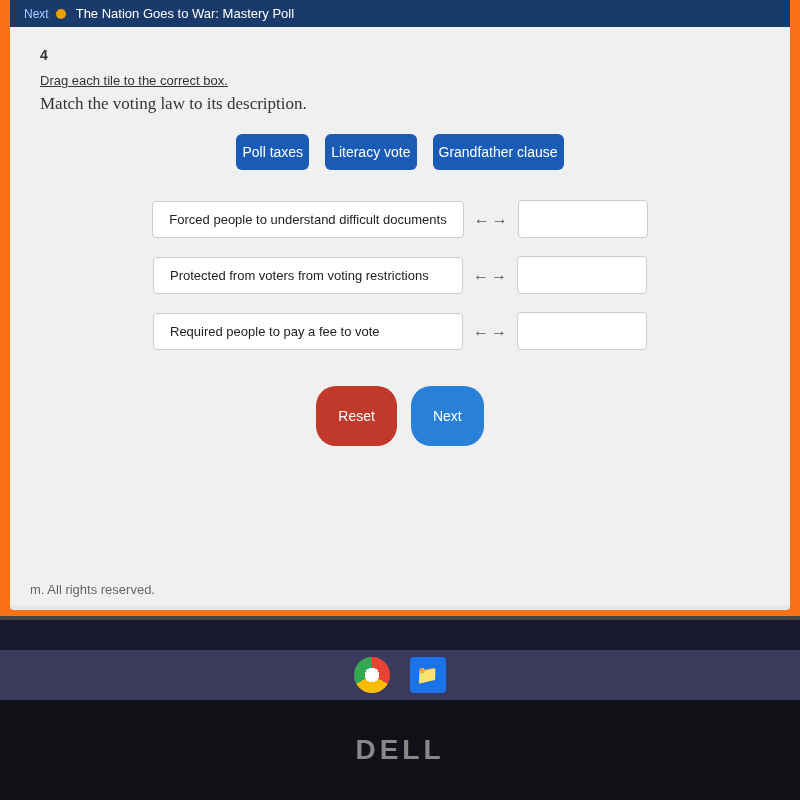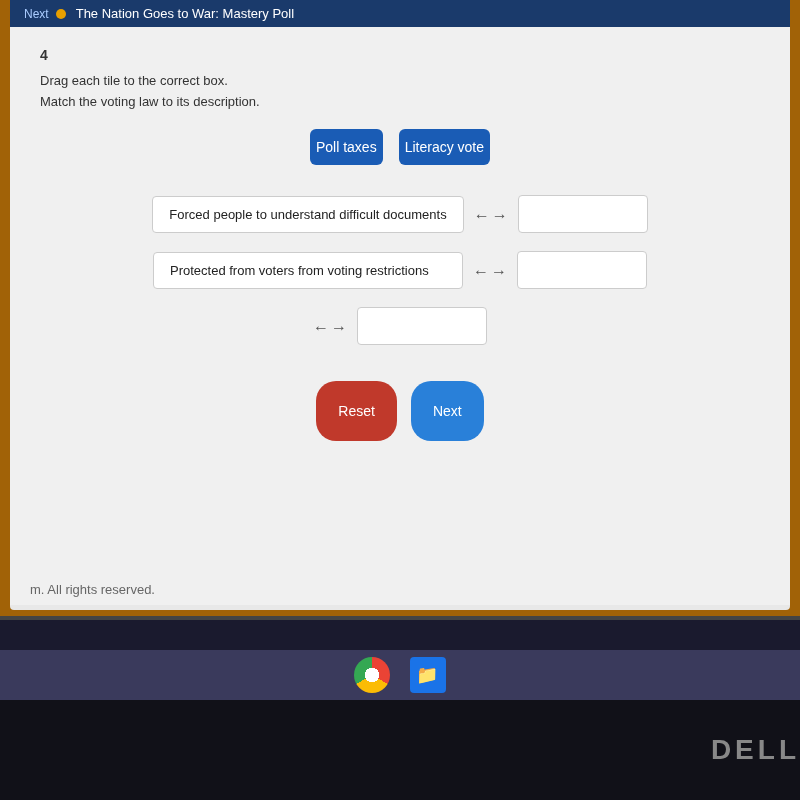--- a/index.html
+++ b/index.html
@@ -13,21 +13,21 @@
       position: relative;
     }
 
     
     .screen-outer {
       position: absolute;
       top: 0;
       left: 0;
       width: 800px;
       height: 620px;
-      background: #a16207;
+      background: #f97316;
       border-bottom: 4px solid #444;
     }
 
     
     .browser-window {
       position: absolute;
       top: 0;
       left: 10px;
       right: 10px;
       height: 610px;
@@ -59,26 +59,28 @@
       font-size: 14px;
       font-weight: bold;
       color: #333;
       margin-bottom: 10px;
     }
 
     .instruction-main {
       font-size: 13px;
       color: #333;
       margin-bottom: 6px;
+      text-decoration: underline;
     }
 
     .instruction-sub {
-      font-size: 13px;
+      font-size: 17px;
       color: #333;
       margin-bottom: 20px;
+      font-family: Liberation Serif, serif;
     }
 
     
     .tiles-row {
       display: flex;
       gap: 16px;
       justify-content: center;
       margin-bottom: 30px;
     }
 
@@ -212,21 +214,21 @@
     
     .monitor-bottom {
       position: absolute;
       bottom: 0;
       left: 0;
       right: 0;
       height: 100px;
       background: #111118;
       display: flex;
       align-items: center;
-      justify-content: flex-end;
+      justify-content: center;
     }
 
     .dell-logo {
       color: #888;
       font-size: 28px;
       font-weight: bold;
       letter-spacing: 4px;
       font-family: 'Arial Black', sans-serif;
     }
 
@@ -262,20 +264,21 @@
     <div class="content-area">
 
       <div class="question-number">4</div>
 
       <div class="instruction-main">Drag each tile to the correct box.</div>
       <div class="instruction-sub">Match the voting law to its description.</div>
 
       <div class="tiles-row">
         <div class="tile">Poll taxes</div>
         <div class="tile">Literacy vote</div>
+        <div class="tile">Grandfather clause</div>
       </div>
 
       <div class="match-area">
 
         <div class="match-row">
           <div class="description-box">Forced people to understand difficult documents</div>
           <div class="arrow-area">
             <span>←</span>
             <span>→</span>
           </div>
@@ -285,20 +288,21 @@
         <div class="match-row">
           <div class="description-box">Protected from voters from voting restrictions</div>
           <div class="arrow-area">
             <span>←</span>
             <span>→</span>
           </div>
           <div class="answer-box"></div>
         </div>
 
         <div class="match-row">
+          <div class="description-box">Required people to pay a fee to vote</div>
           <div class="arrow-area">
             <span>←</span>
             <span>→</span>
           </div>
           <div class="answer-box"></div>
         </div>
 
       </div>
 
       <div class="buttons-row">

